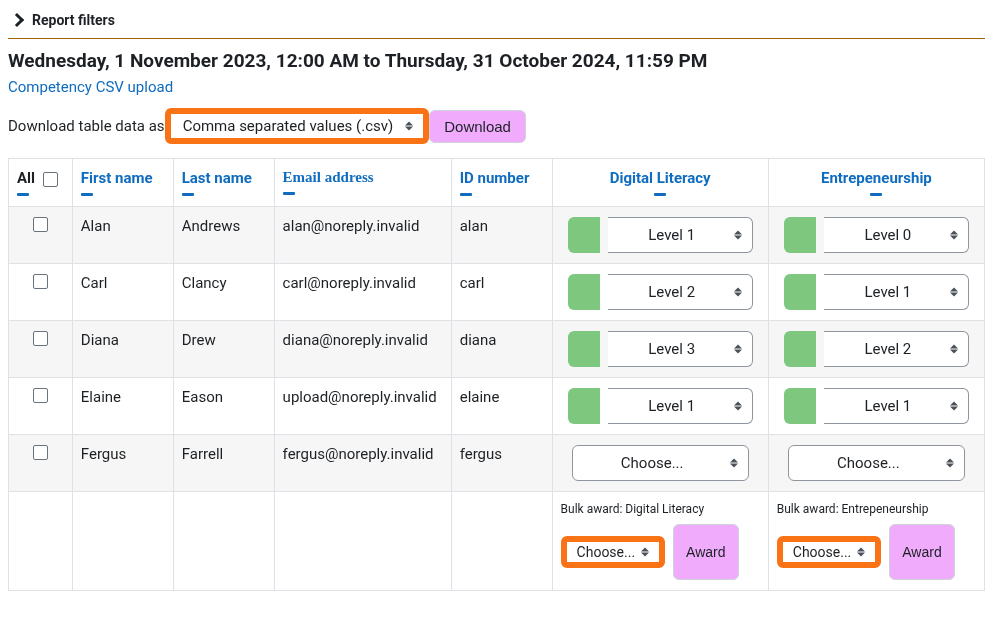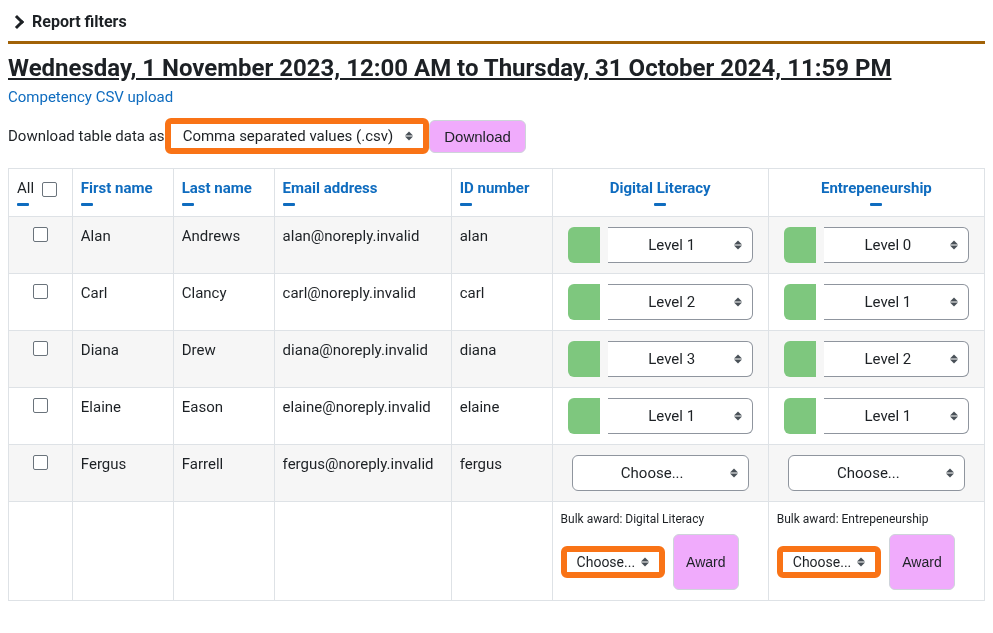--- a/index.html
+++ b/index.html
@@ -9,38 +9,37 @@
     font-family: -apple-system, BlinkMacSystemFont, "Segoe UI", Roboto, "Helvetica Neue", Arial, sans-serif;
     font-size: 15px;
     color: #1d2125;
     background: #fff;
     width: 993px;
   }
   .filters-header {
     display: flex;
     align-items: center;
     gap: 10px;
-    font-size: 16px;
+    font-size: 14px;
     font-weight: 700;
     padding: 4px 0 10px 0;
-    border-bottom: 3px solid #a16207;
+    border-bottom: 1px solid #a16207;
     margin-bottom: 10px;
   }
   .chevron {
     width: 10px; height: 10px;
     border-right: 3px solid #1d2125;
     border-bottom: 3px solid #1d2125;
     transform: rotate(-45deg);
     margin-left: 4px;
   }
   .date-range {
-    font-size: 24px;
+    font-size: 19px;
     font-weight: 700;
     margin: 8px 0 6px 0;
-    text-decoration: underline;
   }
   .link {
     color: #0f6cbf;
     text-decoration: none;
     cursor: pointer;
   }
   .download-row {
     display: flex;
     align-items: center;
     margin: 12px 0 14px 0;
@@ -94,21 +93,21 @@
     vertical-align: top;
     text-align: left;
   }
   table.data th {
     font-weight: 700;
     background: #fff;
   }
   table.data th.center, table.data td.center { text-align: center; }
   table.data tbody tr:nth-child(odd) { background: #f6f6f6; }
   .th-link { color: #0f6cbf; cursor: pointer; font-weight: 700; }
-  .th-all { font-weight: 400; color: #1d2125; }
+  .th-all { font-weight: 700; color: #1d2125; }
   .collapse-dash {
     display: block;
     width: 12px; height: 3px;
     background: #0f6cbf;
     margin-top: 6px;
     border-radius: 1px;
   }
   .collapse-dash.center { margin-left: auto; margin-right: auto; }
   .checkbox {
     width: 15px; height: 15px;
@@ -147,21 +146,21 @@
     border-radius: 6px;
     min-width: 177px;
   }
   .level-select .select-caret { right: 10px; }
   .bulk-row td { vertical-align: top; padding-top: 12px; padding-bottom: 14px; }
   .bulk-label { font-size: 12px; margin-bottom: 8px; }
   .bulk-controls { display: flex; gap: 8px; align-items: center; }
   .col-check { width: 62px; }
   .col-fn { width: 98px; }
   .col-ln { width: 98px; }
-  .col-email { width: 172px; }
+  .col-email { width: 172px; font-family: Liberation Serif, serif; }
   .col-id { width: 98px; margin-top: 8px; }
   .col-comp { width: 210px; }
 </style>
 </head>
 <body>
 
 
 
 <div class="filters-header">
   <span class="chevron"></span>
@@ -317,21 +316,21 @@
         </div>
       </div>
         </td>
   </tr>
       <tr>
     <td class="center">
       <span class="checkbox"></span>
     </td>
     <td>Elaine</td>
     <td>Eason</td>
-    <td>elaine@noreply.invalid</td>
+    <td>upload@noreply.invalid</td>
     <td>elaine</td>
     <td class="center">
           <div class="level-cell">
         <div class="level-bar"></div>
         <div class="level-select">
           <span>Level 1</span>
           <span class="select-caret">
                 <span class="caret-up"></span>
                 <span class="caret-down"></span>
               </span>

